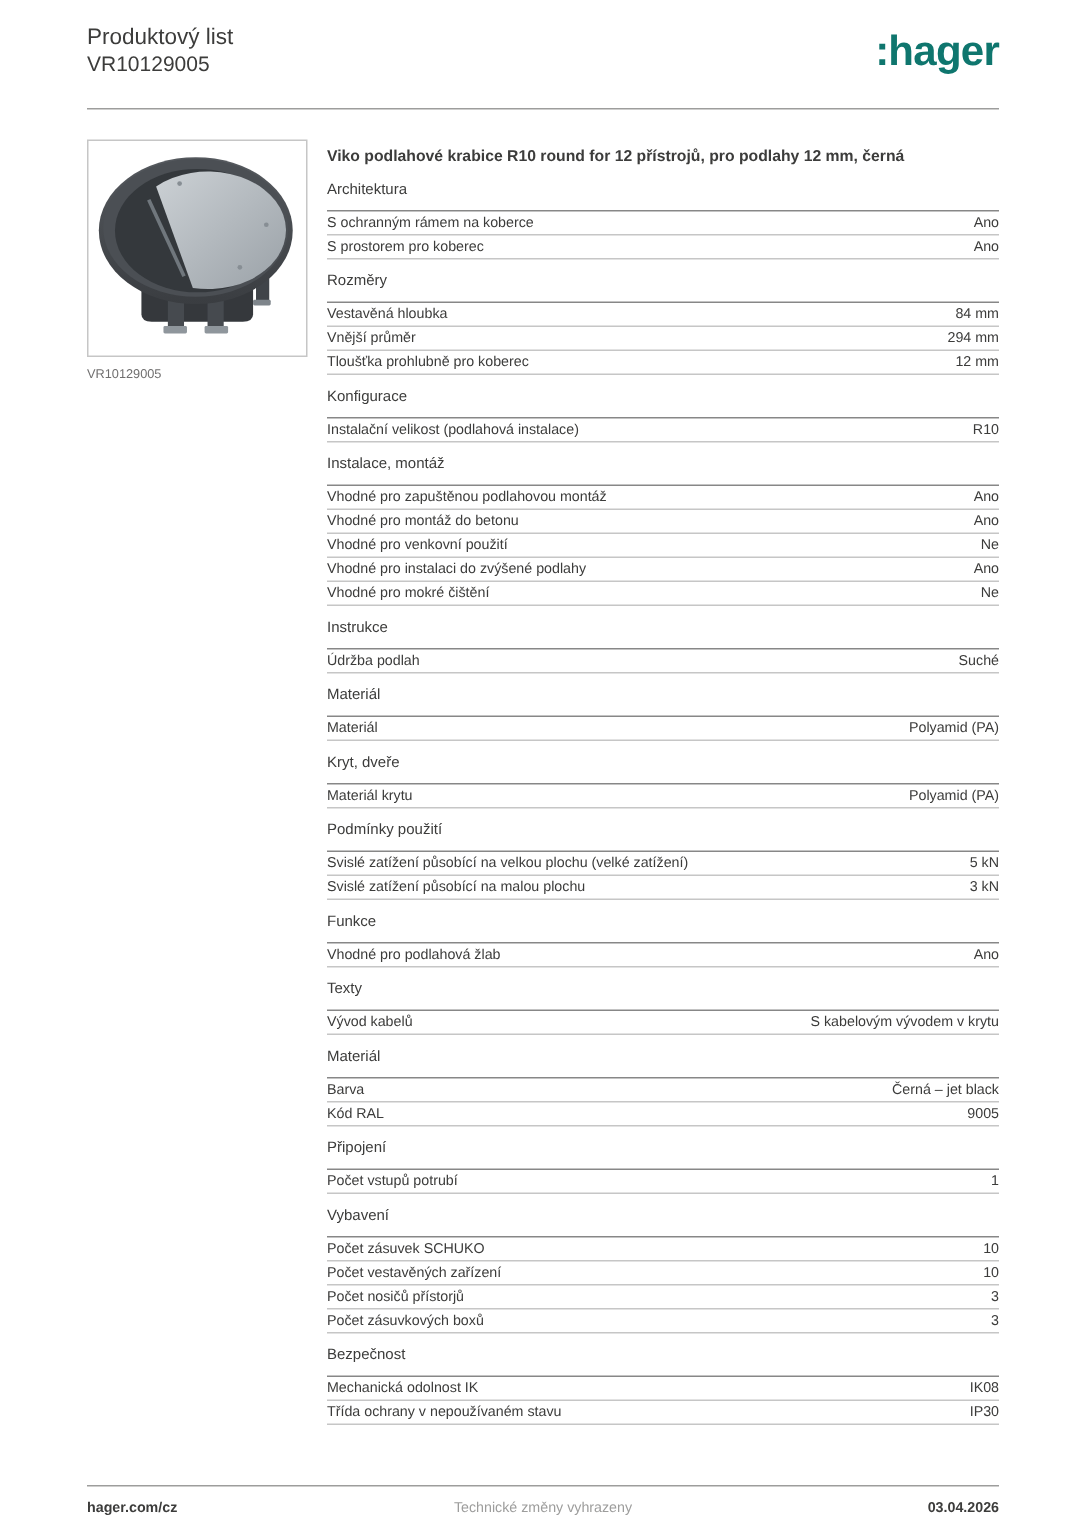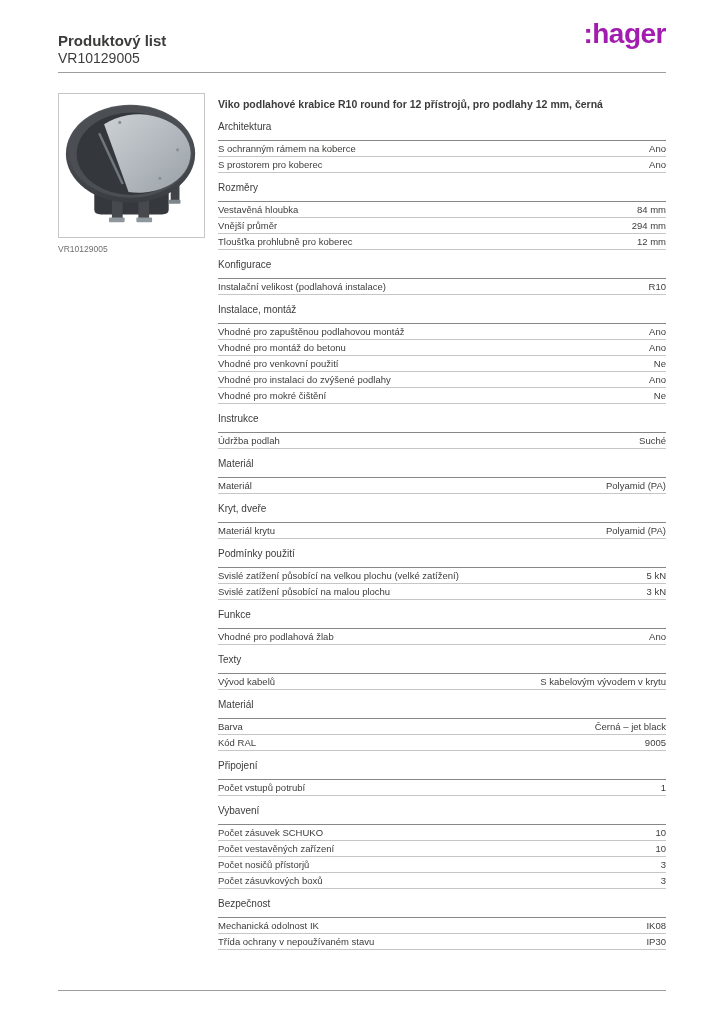--- a/index.html
+++ b/index.html
@@ -3,21 +3,21 @@
 <meta charset="utf-8">
 <style>
   html,body{margin:0;padding:0;background:#e8e8e8;}
   .page{
     width:724px;height:1024px;position:relative;background:#ffffff;
     font-family:"Liberation Sans",sans-serif;color:#3c3c3b;overflow:hidden;
     margin:0 auto;box-sizing:border-box;
   }
   
   .header{position:absolute;top:16px;left:58px;right:58px;height:50px;}
-  .h-title{font-size:15px;font-weight:bold;line-height:18px;margin-top:16px;}
+  .h-title{font-size:15px;font-weight:normal;line-height:18px;}
   .h-sub{font-size:14px;line-height:17px;color:#3c3c3b;}
   .logo{position:absolute;right:0;top:2px;font-size:28px;font-weight:bold;letter-spacing:-0.5px;}
   .top-rule{position:absolute;top:72px;left:58px;right:58px;border-top:1px solid #9d9d9c;}
   
   .content{position:absolute;top:93px;left:58px;right:58px;display:flex;align-items:flex-start;}
   .left-col{width:150px;flex:none;}
   .img-box{width:147px;height:145px;border:1px solid #c6c6c6;box-sizing:border-box;background:#fff;}
   .img-box svg{display:block;width:100%;height:100%;}
   .img-caption{margin-top:6px;font-size:8.5px;color:#706f6f;}
   .right-col{margin-left:10px;flex:1;min-width:0;}
@@ -36,21 +36,21 @@
   .footer .f-right{font-weight:bold;}
 </style>
 </head>
 <body>
 
 <div class="page">
 
   <div class="header">
     <div class="h-title">Produktový list</div>
     <div class="h-sub">VR10129005</div>
-    <div class="logo" id="brand-logo" style="color: #a21caf; margin-left: 16px;">:hager</div>
+    <div class="logo" id="brand-logo" style="color: #0f766e; margin-left: 16px;">:hager</div>
   </div>
   <div class="top-rule"></div>
 
   <div class="content">
     <div class="left-col">
       <div class="img-box">
         <svg viewBox="0 0 148 146">
           <defs>
             <linearGradient id="lidGrad" x1="0" y1="0" x2="1" y2="1">
               <stop offset="0" stop-color="#ccd1d5"></stop>
@@ -237,14 +237,19 @@
             <div class="row">
               <span class="lbl">Třída ochrany v nepoužívaném stavu</span>
               <span class="val">IP30</span>
             </div>
           </div>
         </div>
     </div>
   </div>
 
   <div class="footer-rule"></div>
+  <div class="footer">
+    <span class="f-left">hager.com/cz</span>
+    <span class="f-center">Technické změny vyhrazeny</span>
+    <span class="f-right">03.04.2026</span>
+  </div>
 
 </div>
 
 </body></html>

